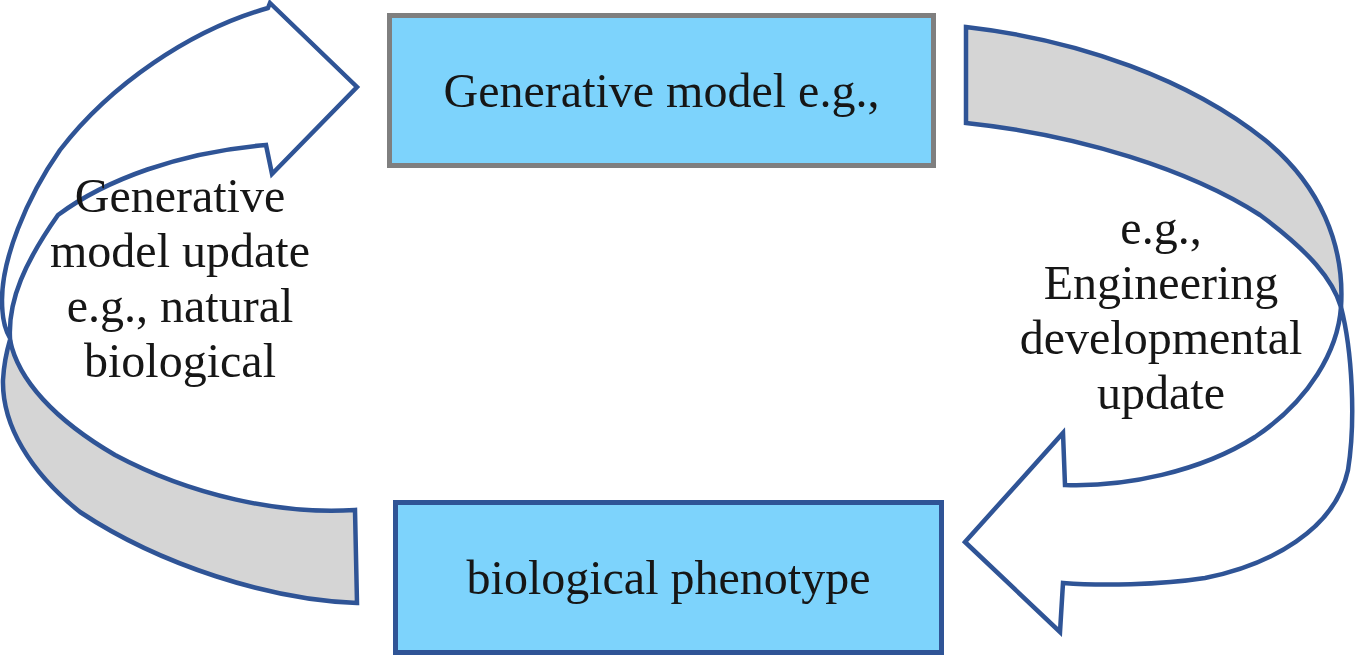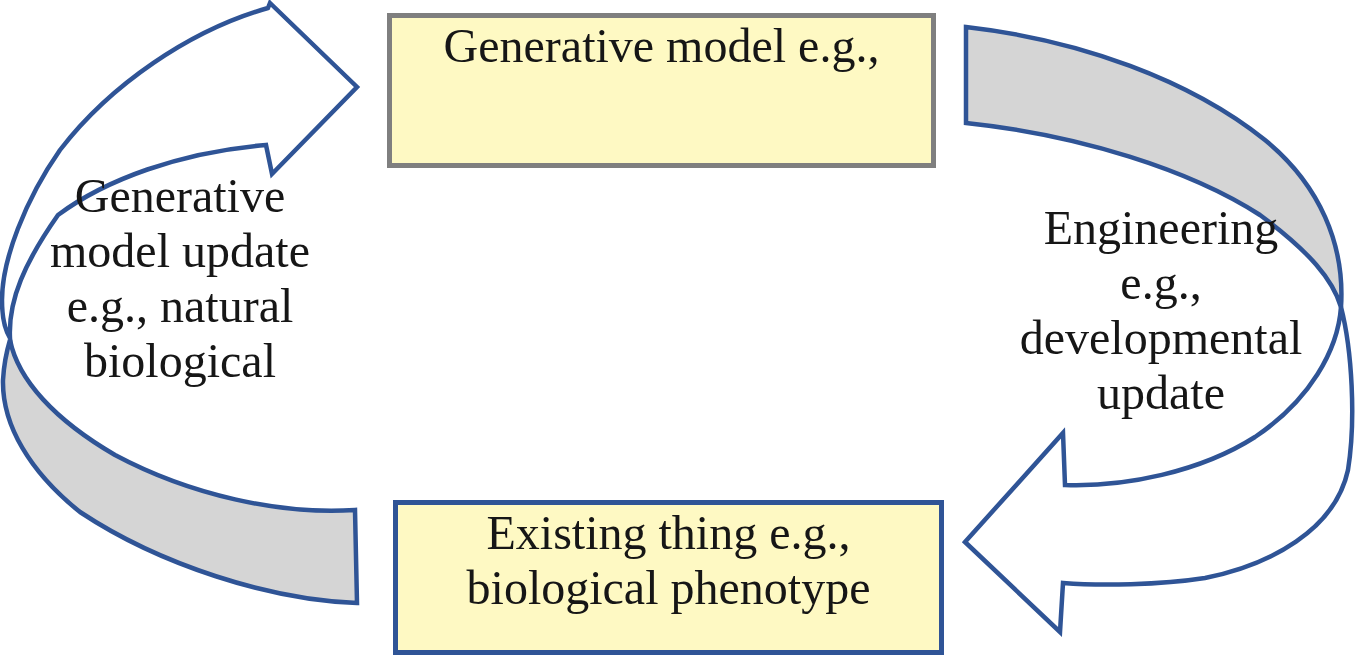--- a/index.html
+++ b/index.html
@@ -2,22 +2,22 @@
 <html><head>
 <meta charset="utf-8">
 <style>
   html,body{margin:0;padding:0;background:#ffffff;}
   body{width:1356px;height:660px;position:relative;overflow:hidden;
        font-family:"Liberation Serif","DejaVu Serif",serif;}
   .stage{position:absolute;inset:0;}
   .arrow-canvas{position:absolute;left:0;top:0;z-index:0;}
   .txt{position:absolute;z-index:2;color:#161616;font-size:48px;line-height:55px;
        text-align:center;white-space:nowrap;}
-  .box{position:absolute;z-index:1;background:#fef9c3;display:flex;flex-direction:column;
-       align-items:center;color:#161616;font-size:48px;line-height:55px;
+  .box{position:absolute;z-index:1;background:#7dd3fc;display:flex;flex-direction:column;
+       justify-content:center;align-items:center;color:#161616;font-size:48px;line-height:55px;
        text-align:center;}
   .box-top{left:387px;top:13px;width:549px;height:155px;border:5px solid #7f7f7f;box-sizing:border-box;}
   .box-bottom{left:393px;top:500px;width:551px;height:155px;border:5px solid #2f5496;box-sizing:border-box;}
   .label-left{left:15px;top:168px;width:330px;}
   .label-right{left:1000px;top:200px;width:322px;}
 </style>
 </head>
 <body>
 
 <div class="stage">
@@ -60,31 +60,30 @@
              C 1160,585 1100,586 1063,583
              L 1060,632
              Z" fill="#ffffff" stroke="#2f5496"></path>
   </svg>
 
   <div class="box box-top">
     <div>Generative model e.g.,</div>
   </div>
 
   <div class="box box-bottom">
-    <div>Existing thing e.g.,</div>
     <div>biological phenotype</div>
   </div>
 
   <div class="txt label-left">
     <div>Generative</div>
     <div>model update</div>
     <div>e.g., natural</div>
     <div>biological</div>
   </div>
 
   <div class="txt label-right">
+    <div>e.g.,</div>
     <div>Engineering</div>
-    <div>e.g.,</div>
     <div>developmental</div>
     <div>update</div>
   </div>
 
 </div>
 
 </body></html>

